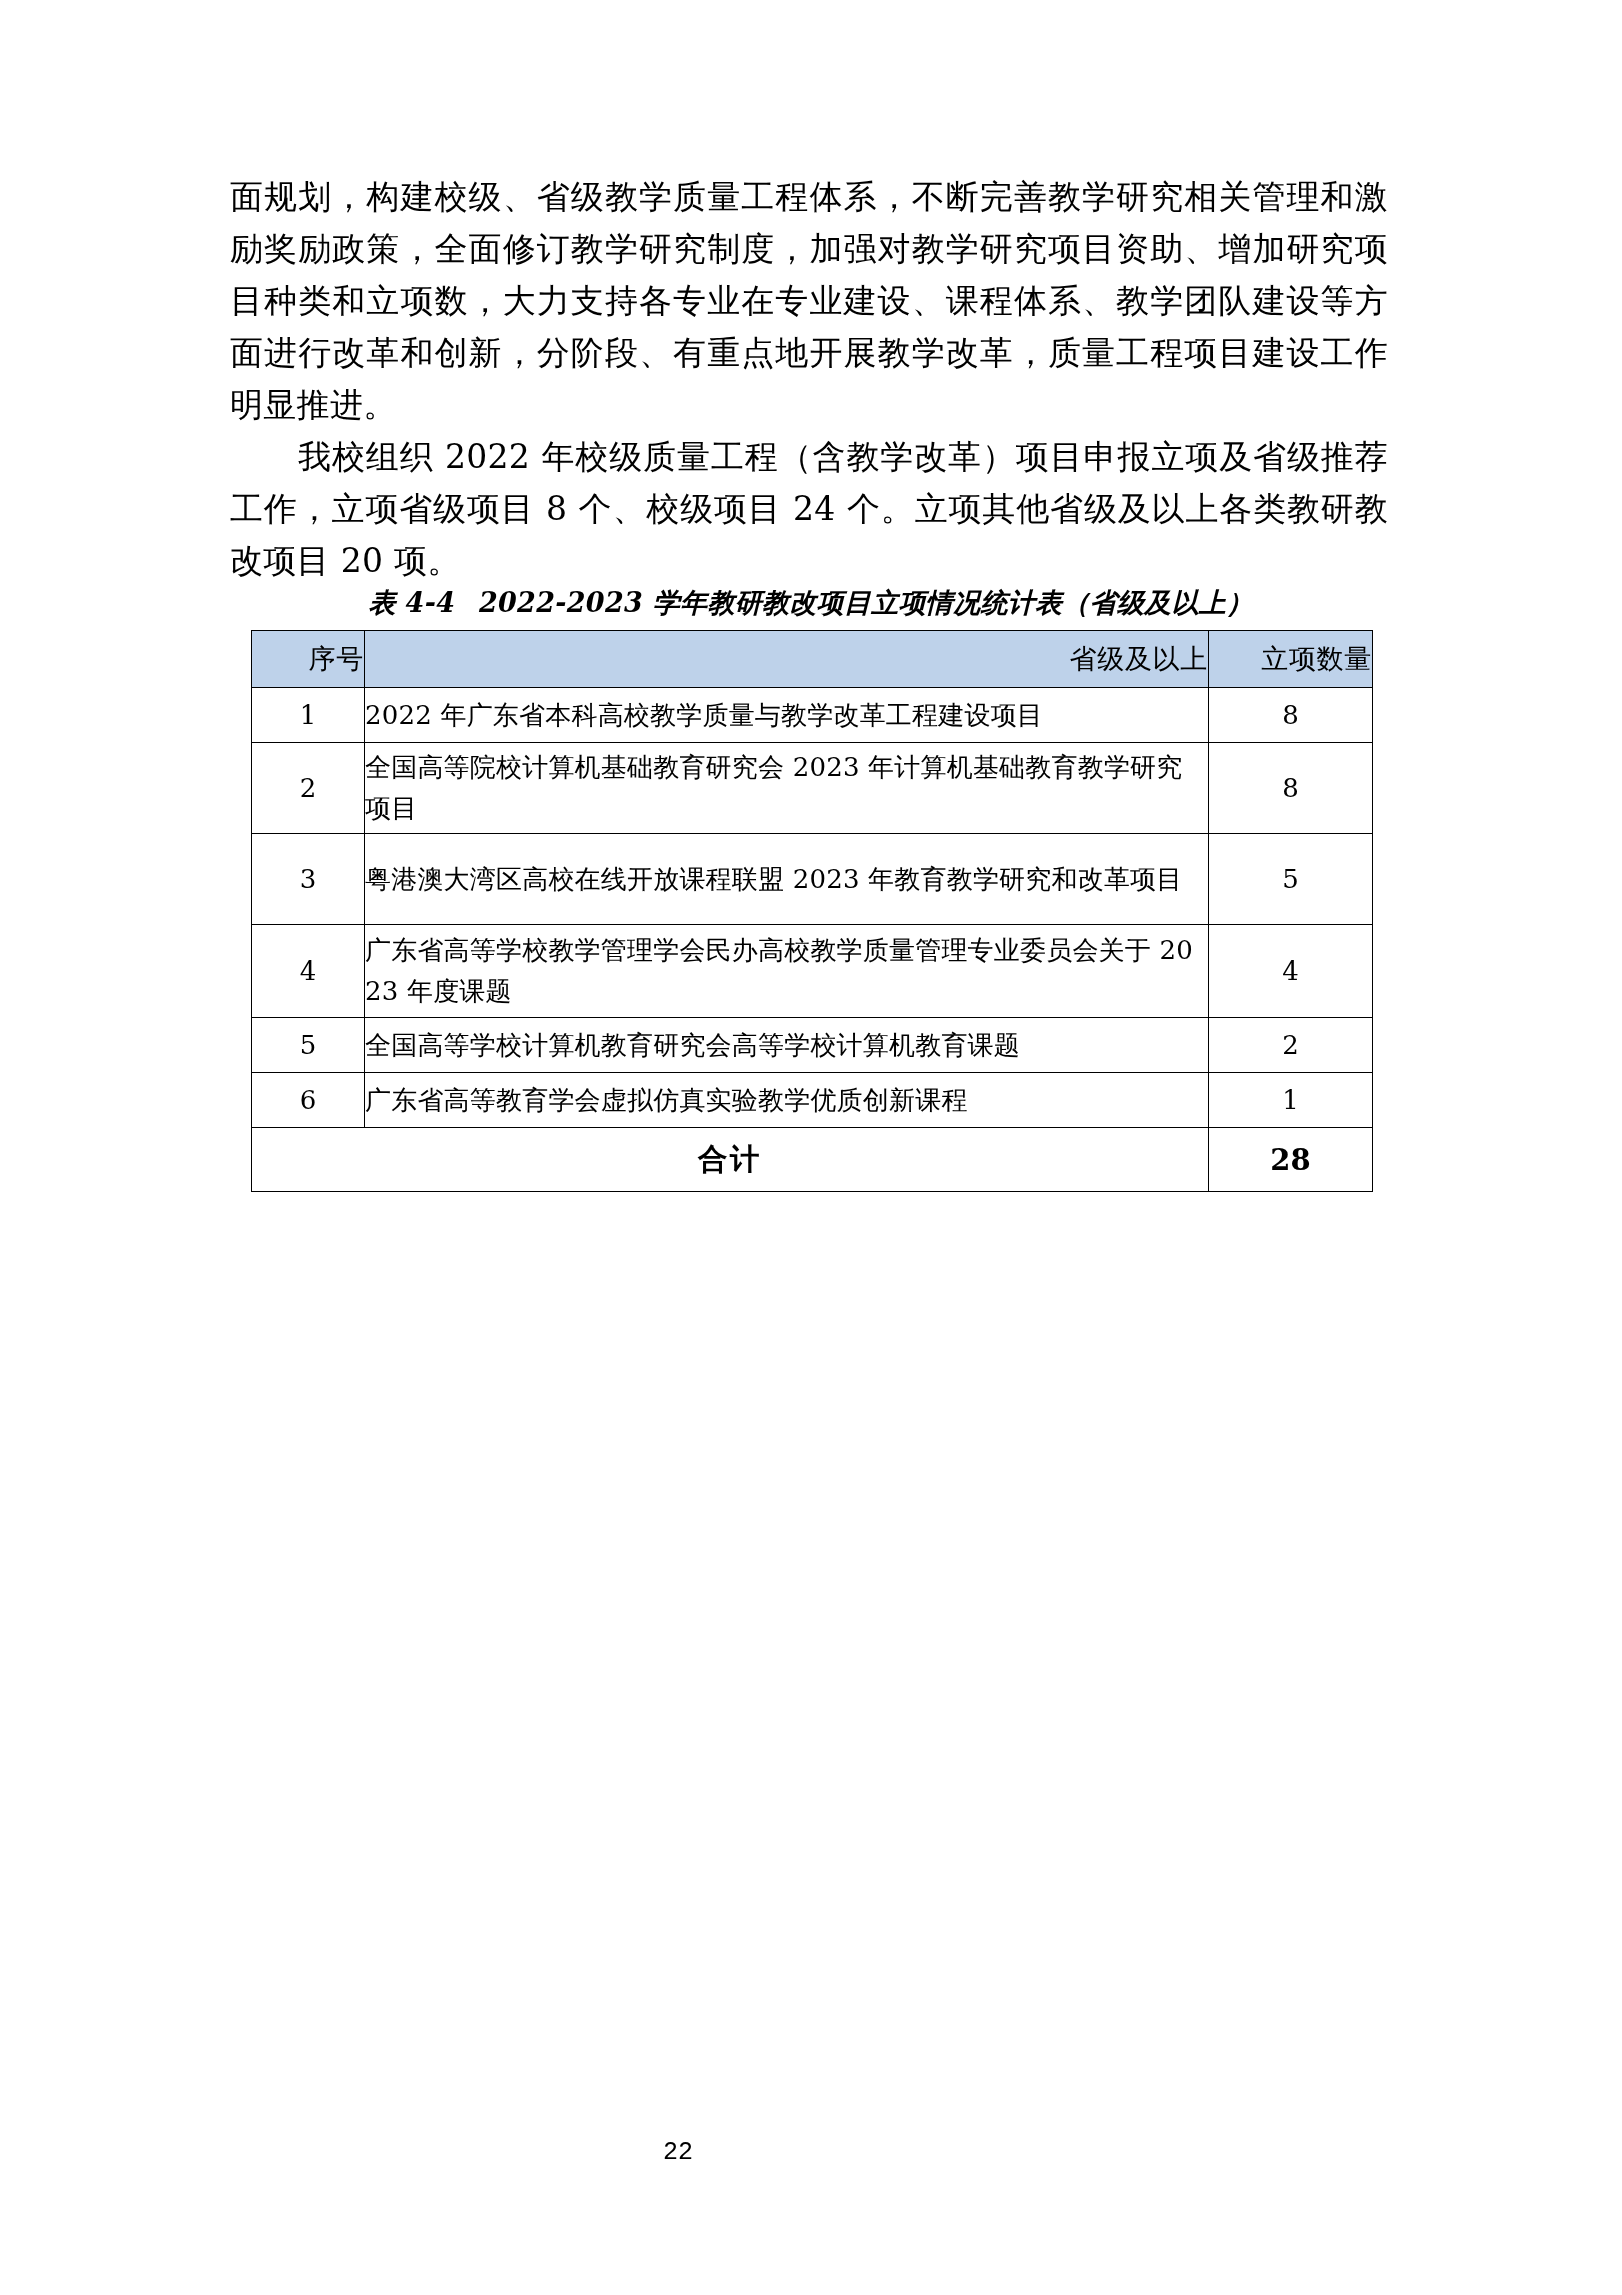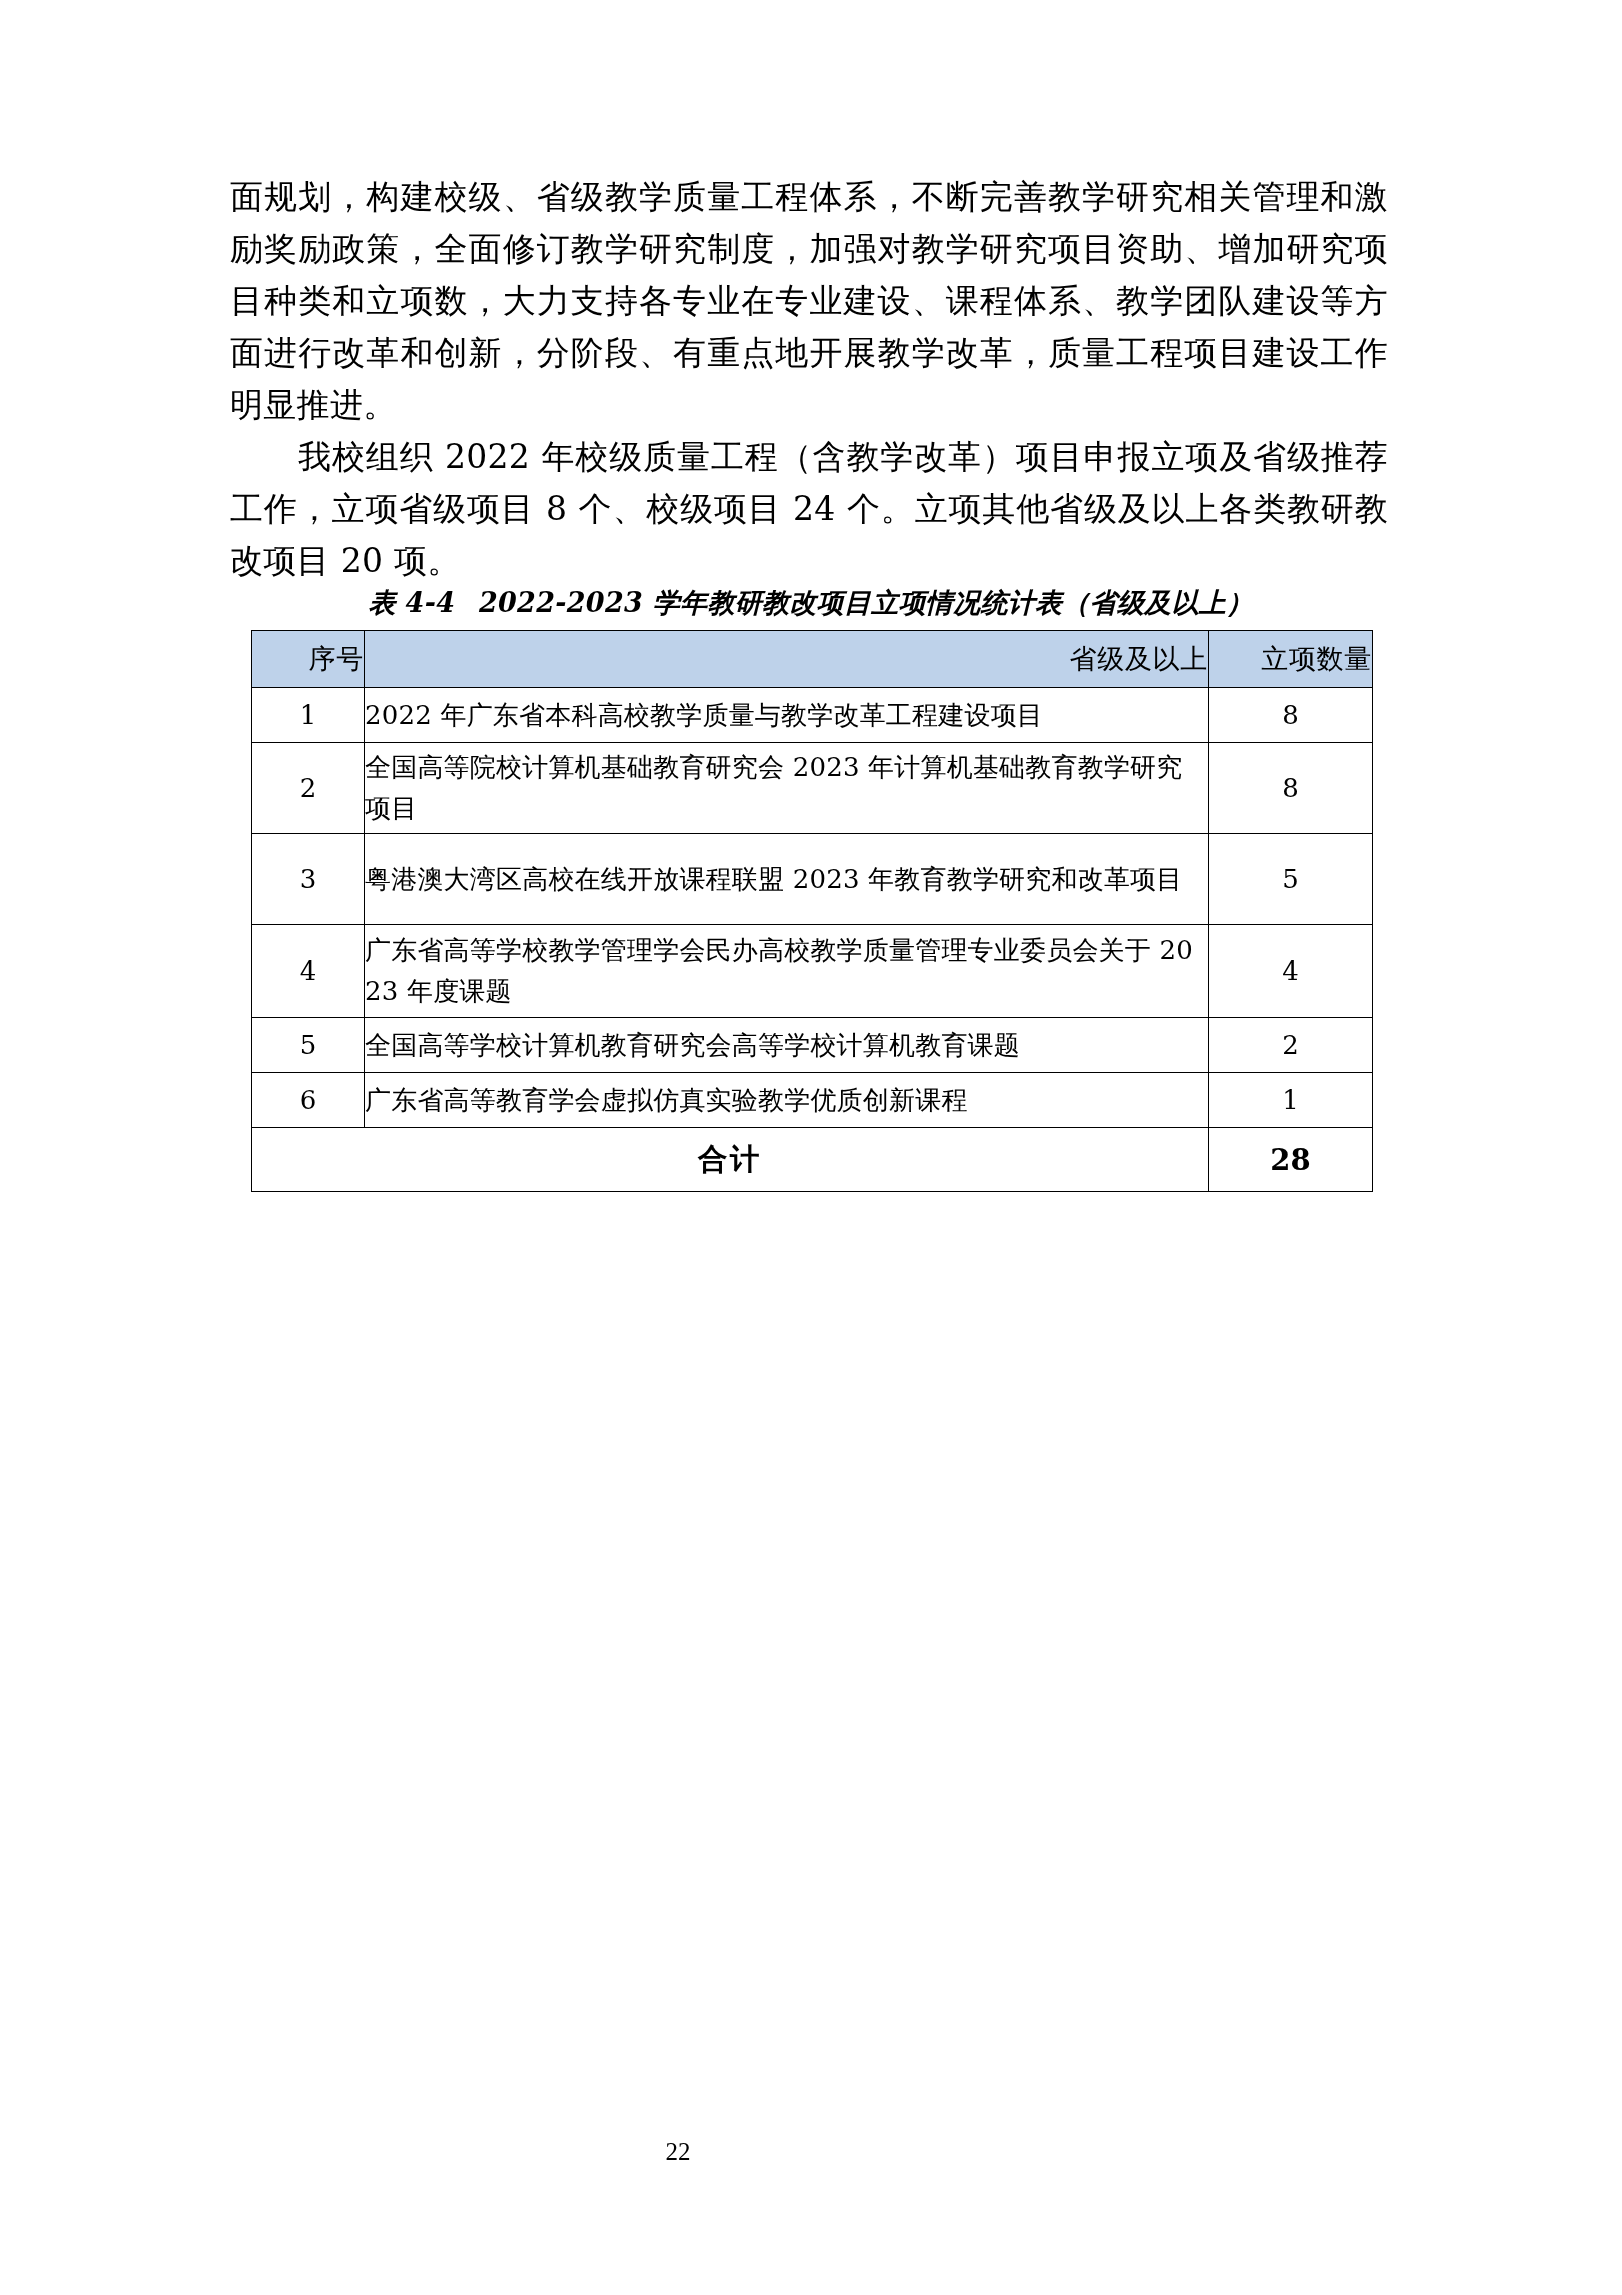--- a/index.html
+++ b/index.html
@@ -135,21 +135,21 @@
   }
 
   
   .page-number {
     position: absolute;
     left: 0;
     top: 2138px;
     width: 1356px;
     text-align: center;
     font-size: 25px;
-    font-family: Liberation Serif, serif;
+    font-family: Liberation Mono, monospace;
   }
 </style>
 </head>
 <body>
 
 <div class="page">
 
   <div class="body-block">
     <p class="para">面规划，构建校级、省级教学质量工程体系，不断完善教学研究相关管理和激励奖励政策，全面修订教学研究制度，加强对教学研究项目资助、增加研究项目种类和立项数，大力支持各专业在专业建设、课程体系、教学团队建设等方面进行改革和创新，分阶段、有重点地开展教学改革，质量工程项目建设工作明显推进。</p>
     <p class="para indent">我校组织 2022 年校级质量工程（含教学改革）项目申报立项及省级推荐工作，立项省级项目 8 个、校级项目 24 个。立项其他省级及以上各类教研教改项目 20 项。</p>

